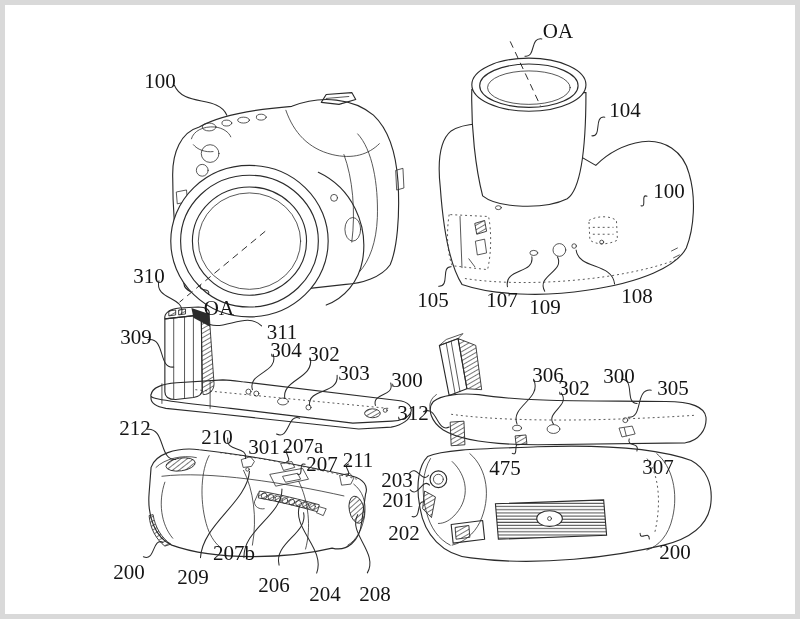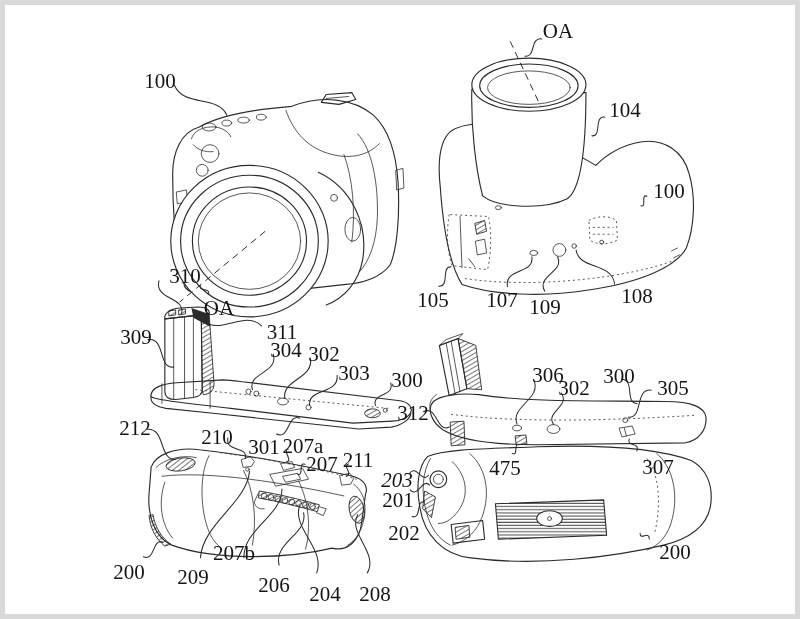--- a/index.html
+++ b/index.html
@@ -218,21 +218,21 @@
         <path d="M 409.7,476.0 C 416.3,466.2 422.8,486.8 429,478" class="leader"></path>
         <path d="M 410.4,492.8 C 418.3,501.7 422.8,480.0 430,488" class="leader"></path>
         <path d="M 412.3,520.0 C 422.5,522.8 415.6,502.7 425,505" class="leader"></path>
         <path d="M 653.4,542.7 C 653.4,533.7 644.1,545.1 644,537" class="leader"></path>
       </g>
   </svg>
 
   <div id="labels">
       <span class="ref-label" style="left: 155px; top: 76px;">100</span>
       <span class="ref-label" style="left: 214px; top: 303px;">OA</span>
-      <span class="ref-label" style="left: 144px; top: 271px; margin-left: 36px;">310</span>
+      <span class="ref-label" style="left: 144px; top: 271px;">310</span>
       <span class="ref-label" style="left: 131px; top: 332px;">309</span>
       <span class="ref-label" style="left: 277px; top: 327px;">311</span>
       <span class="ref-label" style="left: 281px; top: 345px; text-align: right;">304</span>
       <span class="ref-label" style="left: 319px; top: 349px;">302</span>
       <span class="ref-label" style="left: 349px; top: 368px;">303</span>
       <span class="ref-label" style="left: 402px; top: 375px;">300</span>
       <span class="ref-label" style="left: 259px; top: 442px; text-align: center;">301</span>
       <span class="ref-label" style="left: 130px; top: 423px;">212</span>
       <span class="ref-label" style="left: 212px; top: 432px;">210</span>
       <span class="ref-label" style="left: 298px; top: 441px;">207a</span>
@@ -251,18 +251,18 @@
       <span class="ref-label" style="left: 497px; top: 295px;">107</span>
       <span class="ref-label" style="left: 540px; top: 302px;">109</span>
       <span class="ref-label" style="left: 632px; top: 291px;">108</span>
       <span class="ref-label" style="left: 543px; top: 370px;">306</span>
       <span class="ref-label" style="left: 569px; top: 383px;">302</span>
       <span class="ref-label" style="left: 614px; top: 371px;">300</span>
       <span class="ref-label" style="left: 668px; top: 383px;">305</span>
       <span class="ref-label" style="left: 408px; top: 408px;">312</span>
       <span class="ref-label" style="left: 500px; top: 463px;">475</span>
       <span class="ref-label" style="left: 653px; top: 462px;">307</span>
-      <span class="ref-label" style="left: 392px; top: 475px; font-style: italic;">203</span>
+      <span class="ref-label" style="left: 392px; top: 475px;">203</span>
       <span class="ref-label" style="left: 393px; top: 495px;">201</span>
       <span class="ref-label" style="left: 399px; top: 528px; text-align: right;">202</span>
       <span class="ref-label" style="left: 670px; top: 547px;">200</span>
     </div>
 </div>
 
 </body></html>

